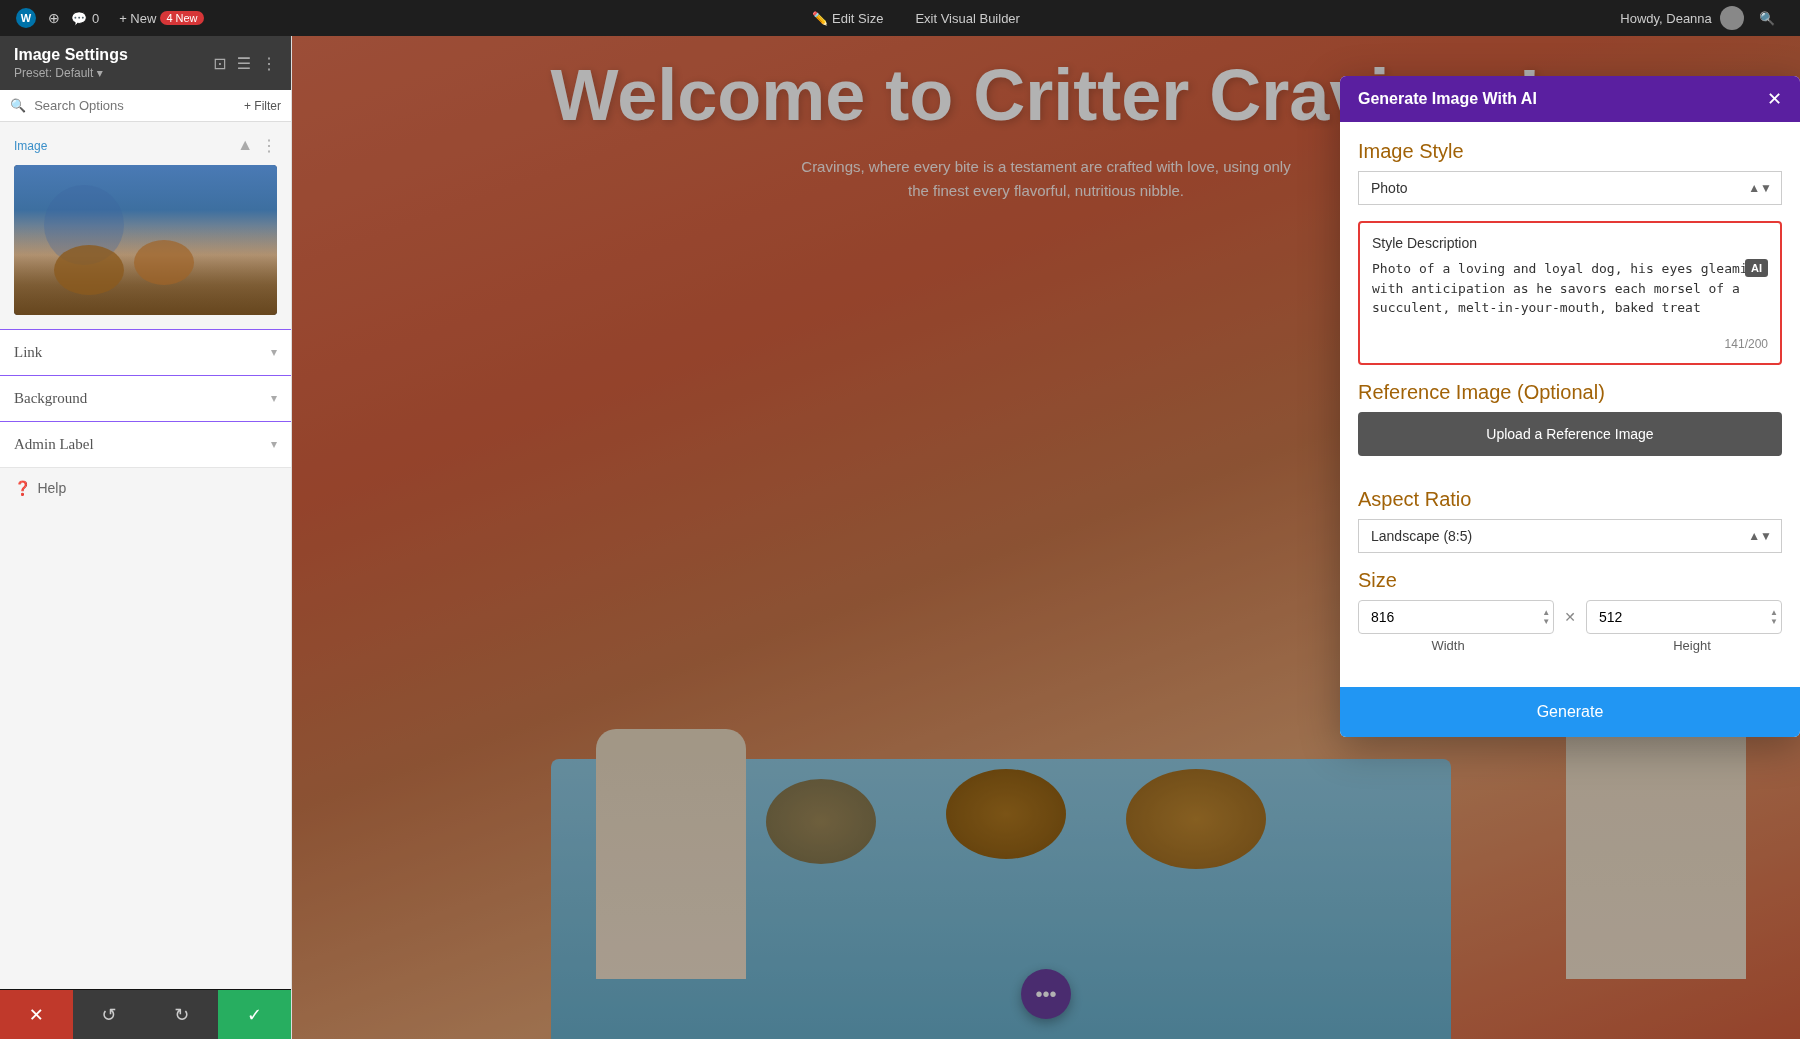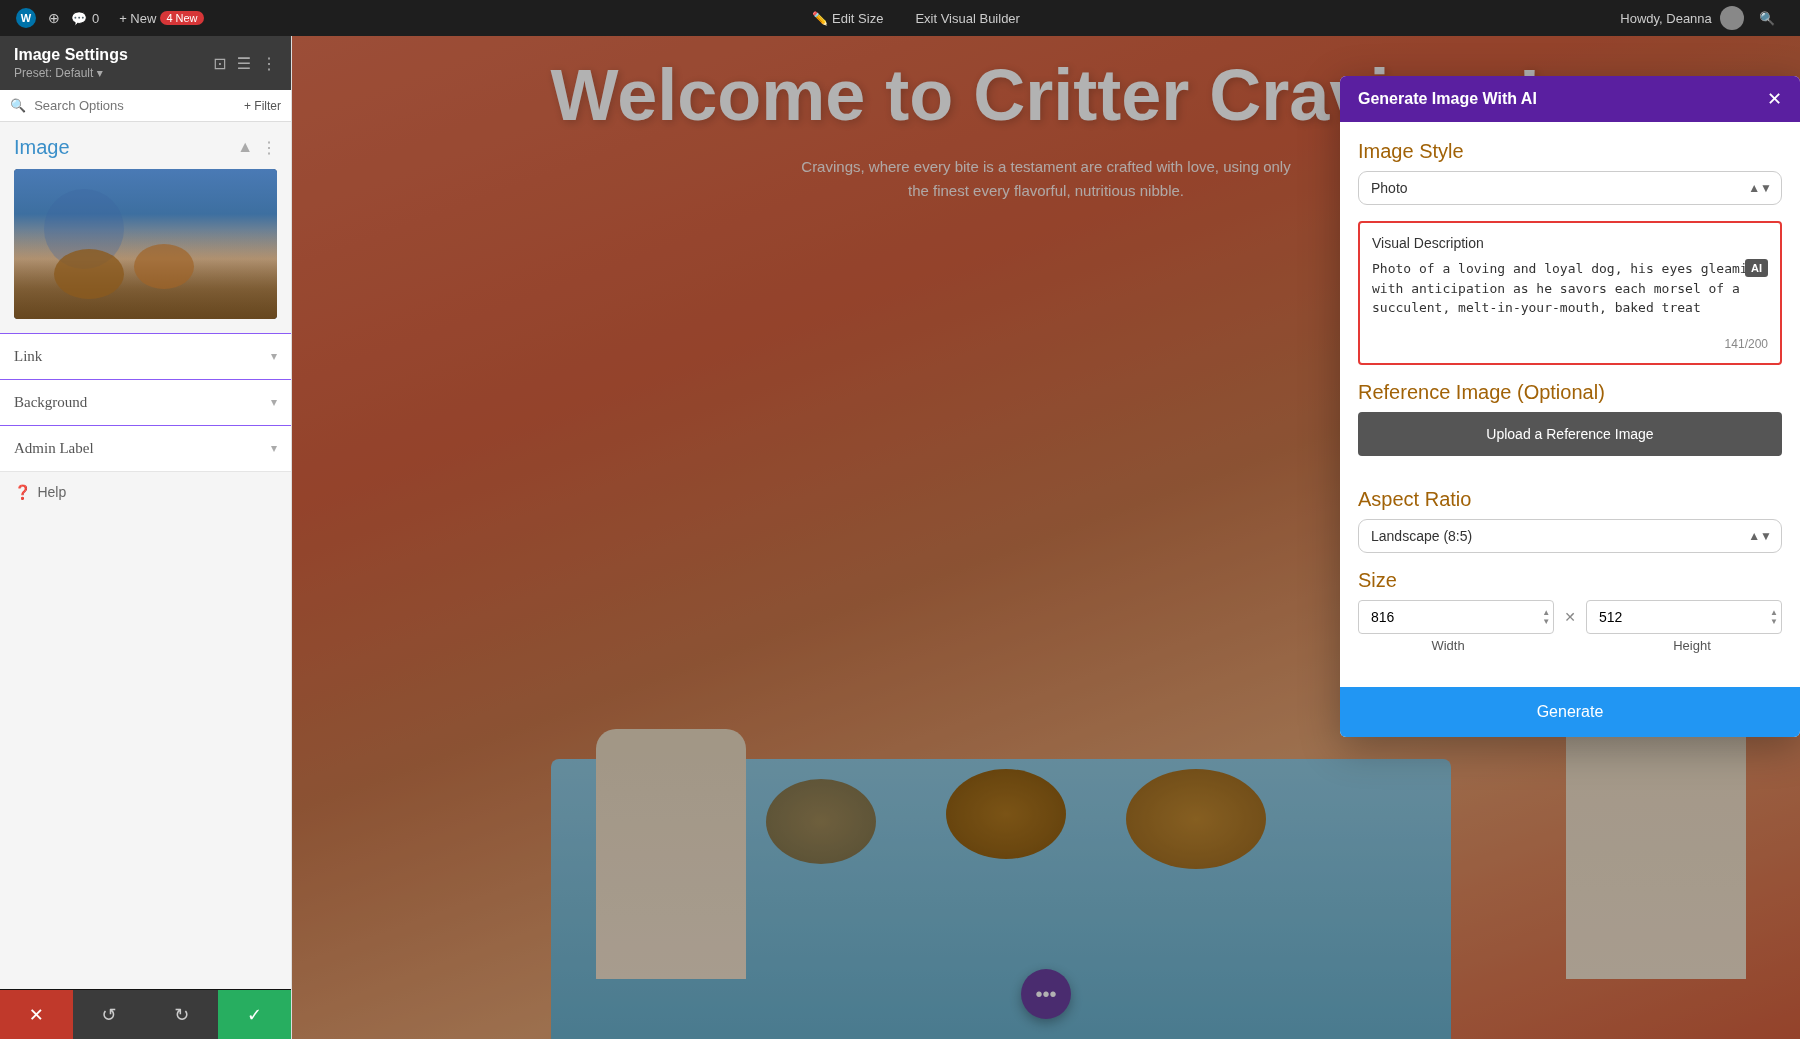--- a/index.html
+++ b/index.html
@@ -101,21 +101,21 @@
     
     .sidebar-content { flex: 1; overflow-y: auto; padding-bottom: 60px; }
 
     .section-header {
       display: flex;
       align-items: center;
       justify-content: space-between;
       padding: 14px 14px 10px;
       cursor: pointer;
     }
-    .section-title { font-size: 20px; color: #3a8fc9; font-weight: 500; }
+    .section-title { font-size: 12px; color: #3a8fc9; font-weight: 500; }
     .section-icons { display: flex; gap: 8px; color: #aaa; }
 
     .image-preview-container { padding: 0 14px 14px; }
     .image-preview {
       width: 100%;
       height: 150px;
       border-radius: 4px;
       overflow: hidden;
       background: #2c4a6e;
       position: relative;
@@ -272,21 +272,21 @@
     .modal-body { padding: 18px; }
 
     .form-group { margin-bottom: 16px; }
     .form-label { font-size: 20px; color: #a16207; margin-bottom: 8px; display: block; font-weight: 500; }
 
     .select-wrapper { position: relative; }
     .form-select {
       width: 100%;
       padding: 8px 30px 8px 12px;
       border: 1px solid #ccc;
-      border-radius: 9px;
+      border-radius: 0;
       font-size: 14px;
       color: #333;
       background: white;
       appearance: none;
       cursor: pointer;
       outline: none;
     }
     .select-arrow {
       position: absolute;
       right: 10px;
@@ -554,21 +554,21 @@
 
           <div class="form-group">
             <label class="form-label">Image Style</label>
             <div class="select-wrapper">
               <select class="form-select"><option>Photo</option><option>Illustration</option><option>Painting</option><option>Sketch</option><option>3D Render</option></select>
               <span class="select-arrow">▲▼</span>
             </div>
           </div>
 
           <div class="image-desc-group">
-            <label class="image-desc-label">Visual Description</label>
+            <label class="image-desc-label">Style Description</label>
             <div class="desc-textarea-wrapper">
               <textarea class="desc-textarea" style="">Photo of a loving and loyal dog, his eyes gleaming with anticipation as he savors each morsel of a succulent, melt-in-your-mouth, baked treat</textarea>
               <span class="ai-badge">AI</span>
             </div>
             <div class="char-count">141/200</div>
           </div>
 
           <div class="form-group">
             <label class="form-label">Reference Image (Optional)</label>
             <button class="upload-btn">

